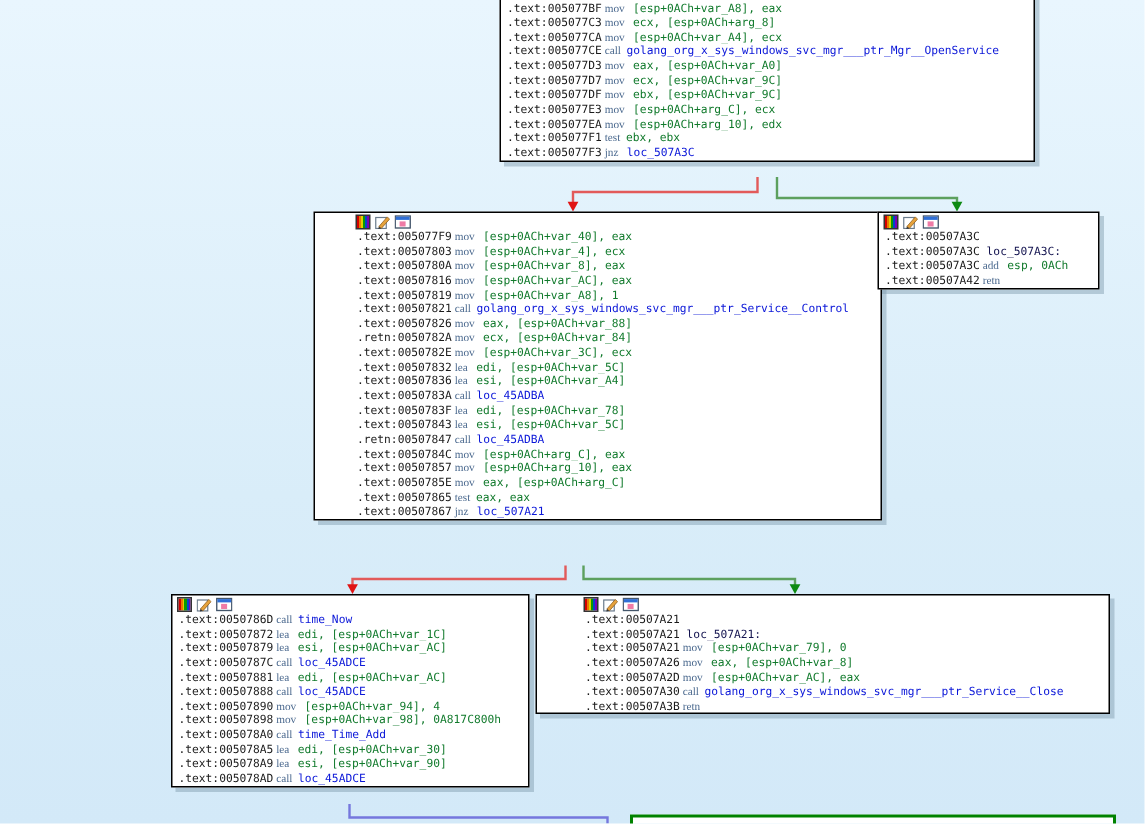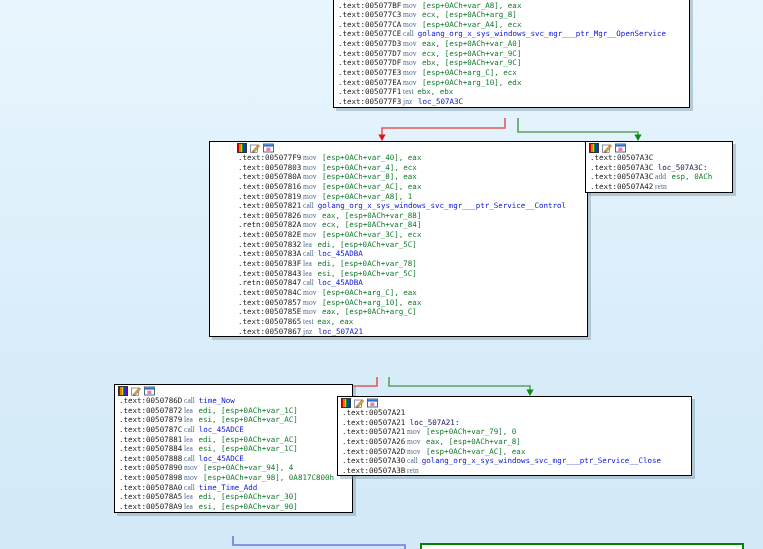--- a/index.html
+++ b/index.html
@@ -74,20 +74,21 @@
       <div class="line"><span class="a">.text:005077F9</span><span class="m"> mov   </span><span class="g">[esp+0ACh+var_40], eax</span></div>
       <div class="line"><span class="a">.text:00507803</span><span class="m"> mov   </span><span class="g">[esp+0ACh+var_4], ecx</span></div>
       <div class="line"><span class="a">.text:0050780A</span><span class="m"> mov   </span><span class="g">[esp+0ACh+var_8], eax</span></div>
       <div class="line"><span class="a">.text:00507816</span><span class="m"> mov   </span><span class="g">[esp+0ACh+var_AC], eax</span></div>
       <div class="line"><span class="a">.text:00507819</span><span class="m"> mov   </span><span class="g">[esp+0ACh+var_A8], 1</span></div>
       <div class="line"><span class="a">.text:00507821</span><span class="m"> call  </span><span class="n">golang_org_x_sys_windows_svc_mgr___ptr_Service__Control</span></div>
       <div class="line"><span class="a">.text:00507826</span><span class="m"> mov   </span><span class="g">eax, [esp+0ACh+var_88]</span></div>
       <div class="line"><span class="a">.retn:0050782A</span><span class="m"> mov   </span><span class="g">ecx, [esp+0ACh+var_84]</span></div>
       <div class="line"><span class="a">.text:0050782E</span><span class="m"> mov   </span><span class="g">[esp+0ACh+var_3C], ecx</span></div>
       <div class="line"><span class="a">.text:00507832</span><span class="m"> lea   </span><span class="g">edi, [esp+0ACh+var_5C]</span></div>
+      <div class="line"><span class="a">.text:00507836</span><span class="m"> lea   </span><span class="g">esi, [esp+0ACh+var_A4]</span></div>
       <div class="line"><span class="a">.text:0050783A</span><span class="m"> call  </span><span class="n">loc_45ADBA</span></div>
       <div class="line"><span class="a">.text:0050783F</span><span class="m"> lea   </span><span class="g">edi, [esp+0ACh+var_78]</span></div>
       <div class="line"><span class="a">.text:00507843</span><span class="m"> lea   </span><span class="g">esi, [esp+0ACh+var_5C]</span></div>
       <div class="line"><span class="a">.retn:00507847</span><span class="m"> call  </span><span class="n">loc_45ADBA</span></div>
       <div class="line"><span class="a">.text:0050784C</span><span class="m"> mov   </span><span class="g">[esp+0ACh+arg_C], eax</span></div>
       <div class="line"><span class="a">.text:00507857</span><span class="m"> mov   </span><span class="g">[esp+0ACh+arg_10], eax</span></div>
       <div class="line"><span class="a">.text:0050785E</span><span class="m"> mov   </span><span class="g">eax, [esp+0ACh+arg_C]</span></div>
       <div class="line"><span class="a">.text:00507865</span><span class="m"> test  </span><span class="g">eax, eax</span></div>
       <div class="line"><span class="a">.text:00507867</span><span class="m"> jnz   </span><span class="n">loc_507A21</span></div>
     </div>
@@ -103,48 +104,48 @@
             <rect x="0.5" y="1" width="10" height="8" fill="#ffffff" stroke="#44566b" stroke-width="0.9"></rect>
             <rect x="0.9" y="1.4" width="9.2" height="2.2" fill="#2f6fd6"></rect>
             <rect x="3.4" y="4.6" width="4" height="3.4" fill="#ef7ba6"></rect>
           </svg></span>
       </div>
       <div class="line"><span class="a">.text:00507A3C</span></div>
       <div class="line"><span class="a">.text:00507A3C</span><span class="lb"> loc_507A3C:</span></div>
       <div class="line"><span class="a">.text:00507A3C</span><span class="m"> add   </span><span class="g">esp, 0ACh</span></div>
       <div class="line"><span class="a">.text:00507A42</span><span class="m"> retn  </span></div>
     </div>
-    <div class="block" style="left: 114px; top: 384px; width: 237px;">
+    <div class="block" style="left: 114px; top: 396px; width: 237px;">
       <div class="titlebar">
         <span class="icon-pal"></span>
         <span class="icon-svg"><svg width="10" height="10" viewBox="0 0 10 10" xmlns="http://www.w3.org/2000/svg">
             <rect x="0.5" y="2" width="7" height="7.3" fill="#ffffff" stroke="#6a7b8c" stroke-width="0.8"></rect>
             <polygon points="2.6,8 8.2,1.6 9.7,3.1 4.2,9.3" fill="#e6a23c" stroke="#8a5a1a" stroke-width="0.5"></polygon>
             <polygon points="2.6,8 4.2,9.3 2.2,9.6" fill="#333"></polygon>
           </svg></span>
         <span class="icon-svg"><svg width="11" height="10" viewBox="0 0 11 10" xmlns="http://www.w3.org/2000/svg">
             <rect x="0.5" y="1" width="10" height="8" fill="#ffffff" stroke="#44566b" stroke-width="0.9"></rect>
             <rect x="0.9" y="1.4" width="9.2" height="2.2" fill="#2f6fd6"></rect>
             <rect x="3.4" y="4.6" width="4" height="3.4" fill="#ef7ba6"></rect>
           </svg></span>
       </div>
       <div class="line"><span class="a">.text:0050786D</span><span class="m"> call  </span><span class="n">time_Now</span></div>
       <div class="line"><span class="a">.text:00507872</span><span class="m"> lea   </span><span class="g">edi, [esp+0ACh+var_1C]</span></div>
       <div class="line"><span class="a">.text:00507879</span><span class="m"> lea   </span><span class="g">esi, [esp+0ACh+var_AC]</span></div>
       <div class="line"><span class="a">.text:0050787C</span><span class="m"> call  </span><span class="n">loc_45ADCE</span></div>
       <div class="line"><span class="a">.text:00507881</span><span class="m"> lea   </span><span class="g">edi, [esp+0ACh+var_AC]</span></div>
-      <div class="line"><span class="a">.text:00507884</span><span class="m"> lea   </span><span class="g">esi, [esp+0ACh+var_1C]</span></div>
       <div class="line"><span class="a">.text:00507888</span><span class="m"> call  </span><span class="n">loc_45ADCE</span></div>
       <div class="line"><span class="a">.text:00507890</span><span class="m"> mov   </span><span class="g">[esp+0ACh+var_94], 4</span></div>
       <div class="line"><span class="a">.text:00507898</span><span class="m"> mov   </span><span class="g">[esp+0ACh+var_98], 0A817C800h</span></div>
       <div class="line"><span class="a">.text:005078A0</span><span class="m"> call  </span><span class="n">time_Time_Add</span></div>
       <div class="line"><span class="a">.text:005078A5</span><span class="m"> lea   </span><span class="g">edi, [esp+0ACh+var_30]</span></div>
       <div class="line"><span class="a">.text:005078A9</span><span class="m"> lea   </span><span class="g">esi, [esp+0ACh+var_90]</span></div>
+      <div class="line"><span class="a">.text:005078AD</span><span class="m"> call  </span><span class="n">loc_45ADCE</span></div>
     </div>
-    <div class="block" style="left: 337px; top: 396px; width: 353px;">
+    <div class="block" style="left: 357px; top: 396px; width: 353px; padding-left: 28px;">
       <div class="titlebar">
         <span class="icon-pal"></span>
         <span class="icon-svg"><svg width="10" height="10" viewBox="0 0 10 10" xmlns="http://www.w3.org/2000/svg">
             <rect x="0.5" y="2" width="7" height="7.3" fill="#ffffff" stroke="#6a7b8c" stroke-width="0.8"></rect>
             <polygon points="2.6,8 8.2,1.6 9.7,3.1 4.2,9.3" fill="#e6a23c" stroke="#8a5a1a" stroke-width="0.5"></polygon>
             <polygon points="2.6,8 4.2,9.3 2.2,9.6" fill="#333"></polygon>
           </svg></span>
         <span class="icon-svg"><svg width="11" height="10" viewBox="0 0 11 10" xmlns="http://www.w3.org/2000/svg">
             <rect x="0.5" y="1" width="10" height="8" fill="#ffffff" stroke="#44566b" stroke-width="0.9"></rect>
             <rect x="0.9" y="1.4" width="9.2" height="2.2" fill="#2f6fd6"></rect>

